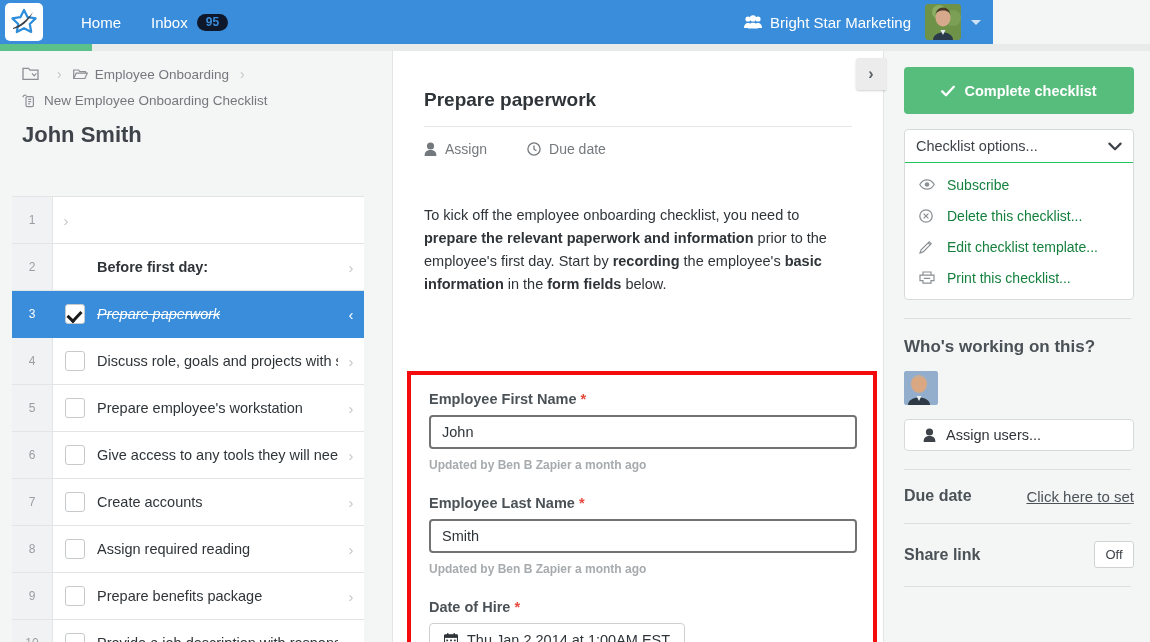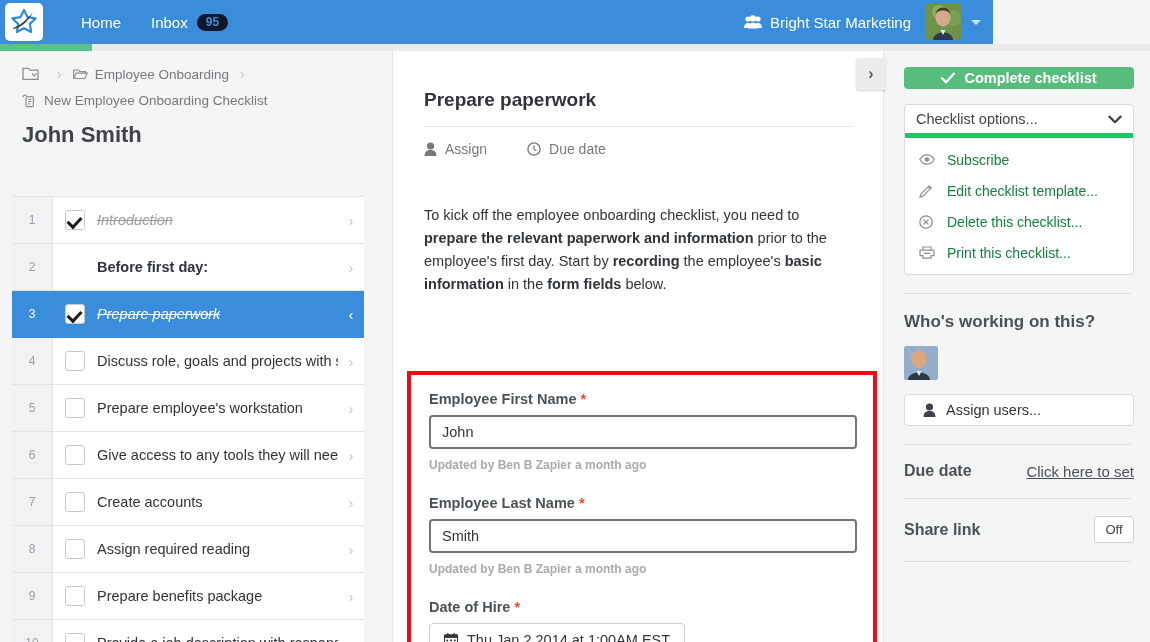--- a/index.html
+++ b/index.html
@@ -189,34 +189,34 @@
     padding: 0 14px; font-size: 14.5px; color: #2f3438; cursor: pointer;
   }
   .date-input .ico { margin-right: 9px; display: flex; }
 
   
   .right-col {
     position: absolute; top: 51px; left: 885px; width: 265px; bottom: 0;
     background: #f4f5f5; padding: 16px 16px 0 19px;
   }
   .btn-complete {
-    width: 230px; height: 22px; background: #57bd7d; border: none; border-radius: 4px;
+    width: 230px; height: 47px; background: #57bd7d; border: none; border-radius: 4px;
     color: #ffffff; font-size: 14.5px; font-weight: bold; cursor: pointer;
     display: flex; align-items: center; justify-content: center;
     font-family: "Liberation Sans", sans-serif;
   }
   .btn-complete .ico { margin-right: 9px; display: flex; }
   .options-card {
     width: 230px; margin-top: 15px; background: #ffffff;
     border: 1px solid #d7dadc; border-radius: 4px; overflow: hidden;
   }
   .options-head {
     height: 33px; display: flex; align-items: center; justify-content: space-between;
     padding: 0 11px 0 11px; font-size: 14.5px; color: #3d4349;
-    border-bottom: 5px solid #22c55e; cursor: pointer;
+    border-bottom: 1px solid #22c55e; cursor: pointer;
   }
   .options-head .chev { font-size: 13px; color: #3d4349; font-weight: bold; }
   .option-item {
     display: flex; align-items: center; height: 31px; padding-left: 14px;
     font-size: 14px; color: #15803d; cursor: pointer;
   }
   .option-item .ico { width: 20px; margin-right: 8px; display: flex; color: #8b9094; }
   .opts-pad { height: 6px; }
   .hr { border-top: 1px solid #dcdfe1; margin: 18px 3px 0 0; }
   .section-title {
@@ -336,24 +336,20 @@
         </svg>
       </span>
       <span>New Employee Onboarding Checklist</span>
     </div>
 
     <div class="page-title">John Smith</div>
 
     <div class="task-list" id="task-list">
         <div class="task-row">
           <div class="task-num">1</div>
-          <div class="task-body">
-            <div class="cbox checked"></div>
-            <div class="task-label done">Introduction</div>
-          </div>
           <div class="task-chev">›</div>
         </div>
         <div class="task-row">
           <div class="task-num">2</div>
           <div class="task-body">
             <div class="no-cbox"></div>
             <div class="task-label heading">Before first day:</div>
           </div>
           <div class="task-chev">›</div>
         </div>
@@ -503,35 +499,35 @@
             <span class="ico">
               <svg width="16" height="11" viewBox="0 0 16 11" fill="none" stroke="#8b9094" stroke-width="1.2">
                 <path d="M0.8 5.5 C3 1.6 5.4 0.8 8 0.8 C10.6 0.8 13 1.6 15.2 5.5 C13 9.4 10.6 10.2 8 10.2 C5.4 10.2 3 9.4 0.8 5.5 Z"></path>
                 <circle cx="8" cy="5.5" r="2.3" fill="#8b9094" stroke="none"></circle>
               </svg>
             </span>
             <span>Subscribe</span>
           </div>
           <div class="option-item">
             <span class="ico">
+              <svg width="14" height="14" viewBox="0 0 14 14" fill="none" stroke="#8b9094" stroke-width="1.3">
+                <circle cx="7" cy="7" r="6.2"></circle>
+                <path d="M4.6 4.6 L9.4 9.4 M9.4 4.6 L4.6 9.4"></path>
+              </svg>
+            </span>
+            <span>Delete this checklist...</span>
+          </div>
+          <div class="option-item">
+            <span class="ico">
               <svg width="14" height="14" viewBox="0 0 14 14" fill="none" stroke="#8b9094" stroke-width="1.2">
                 <path d="M1 13 L2.1 9.9 L10.2 1.8 L12.2 3.8 L4.1 11.9 Z"></path>
                 <path d="M9.2 2.8 L11.2 4.8"></path>
               </svg>
             </span>
             <span>Edit checklist template...</span>
-          </div>
-          <div class="option-item">
-            <span class="ico">
-              <svg width="14" height="14" viewBox="0 0 14 14" fill="none" stroke="#8b9094" stroke-width="1.3">
-                <circle cx="7" cy="7" r="6.2"></circle>
-                <path d="M4.6 4.6 L9.4 9.4 M9.4 4.6 L4.6 9.4"></path>
-              </svg>
-            </span>
-            <span>Delete this checklist...</span>
           </div>
           <div class="option-item">
             <span class="ico">
               <svg width="16" height="13" viewBox="0 0 16 13" fill="none" stroke="#8b9094" stroke-width="1.2">
                 <path d="M4 4.2 V1 H12 V4.2"></path>
                 <path d="M1 4.2 H15 V9.6 H12 V12.2 H4 V9.6 H1 Z"></path>
                 <path d="M4.8 7.4 H11.2"></path>
               </svg>
             </span>
             <span>Print this checklist...</span>

